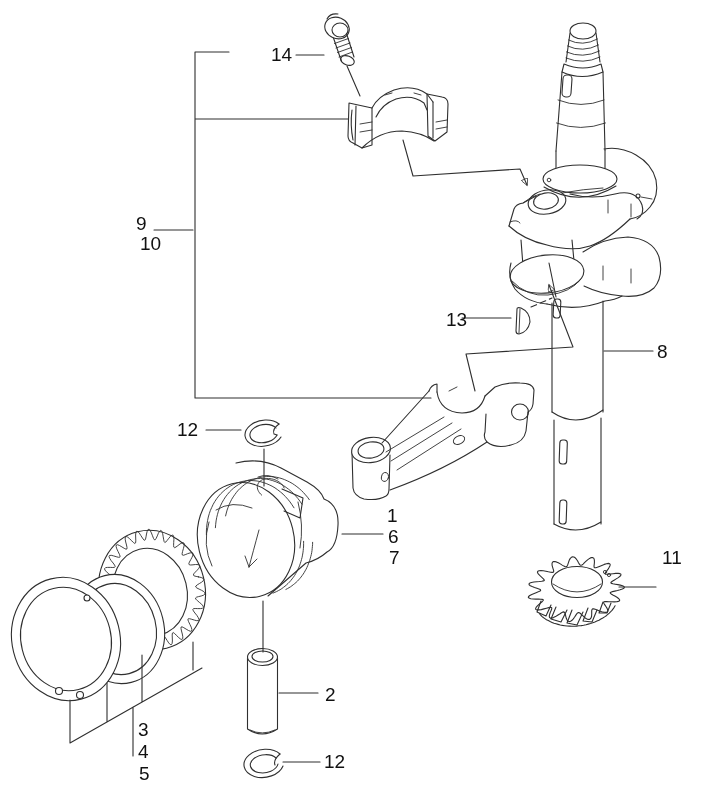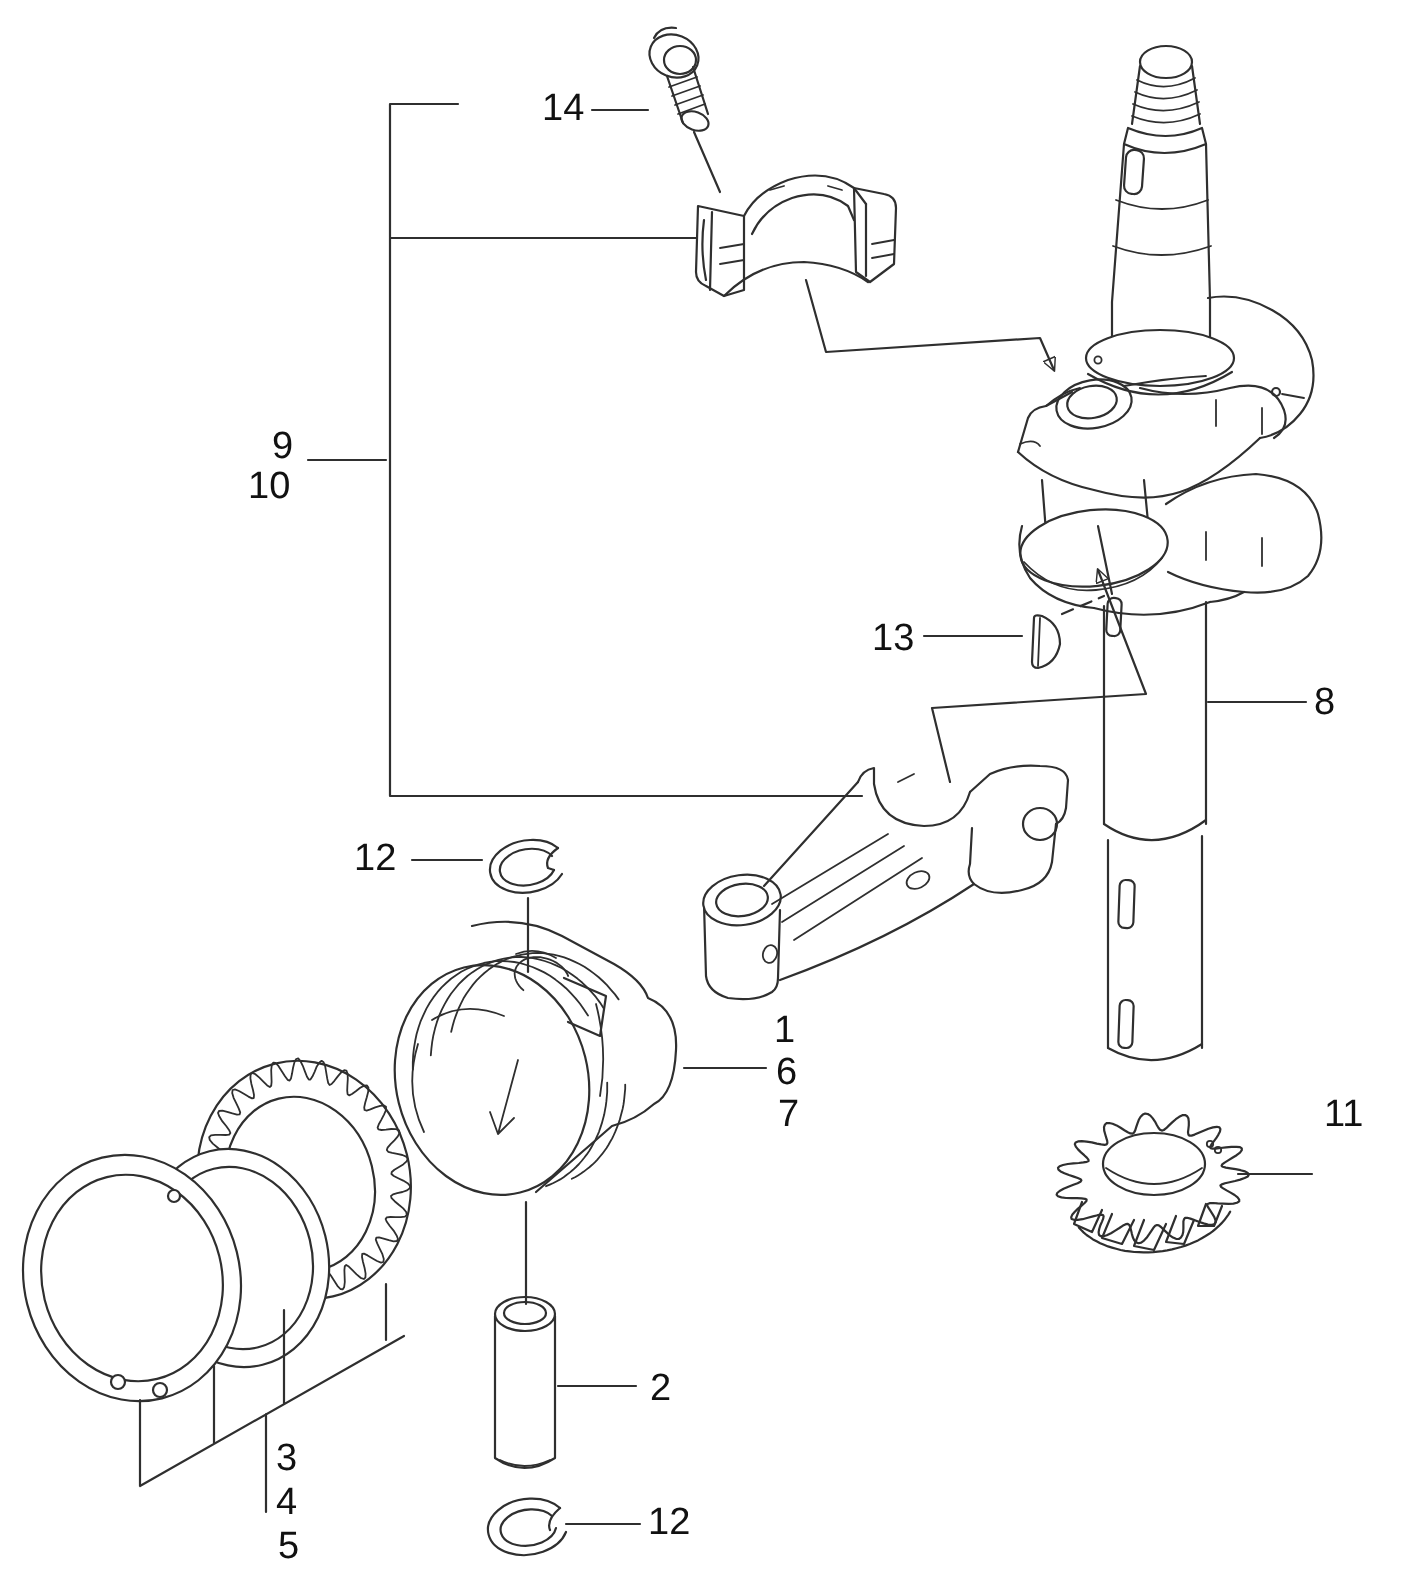--- a/index.html
+++ b/index.html
@@ -179,22 +179,22 @@
       <path d="M279,693 H318"></path>
       <path d="M283,762 H320"></path>
       <path d="M619,587 H656"></path>
       <path d="M70,700 V743 M107,683 V722 M142,655 V702 M193,642 V670 M70,743 L202,668 M133,707 V756"></path>
     </g>
   </svg>
 
   <div id="labels-layer">
       <div class="callout" style="left: 271px; top: 45px;">14</div>
       <div class="callout" style="left: 136px; top: 214px;">9</div>
-      <div class="callout" style="left: 124px; top: 234px;">10</div>
-      <div class="callout" style="left: 436px; top: 310px;">13</div>
+      <div class="callout" style="left: 140px; top: 234px;">10</div>
+      <div class="callout" style="left: 446px; top: 310px;">13</div>
       <div class="callout" style="left: 657px; top: 342px;">8</div>
       <div class="callout" style="left: 387px; top: 506px;">1</div>
       <div class="callout" style="left: 388px; top: 527px;">6</div>
       <div class="callout" style="left: 389px; top: 548px;">7</div>
       <div class="callout" style="left: 177px; top: 420px;">12</div>
       <div class="callout" style="left: 138px; top: 720px;">3</div>
       <div class="callout" style="left: 138px; top: 742px;">4</div>
       <div class="callout" style="left: 139px; top: 764px;">5</div>
       <div class="callout" style="left: 325px; top: 685px;">2</div>
       <div class="callout" style="left: 324px; top: 752px;">12</div>

